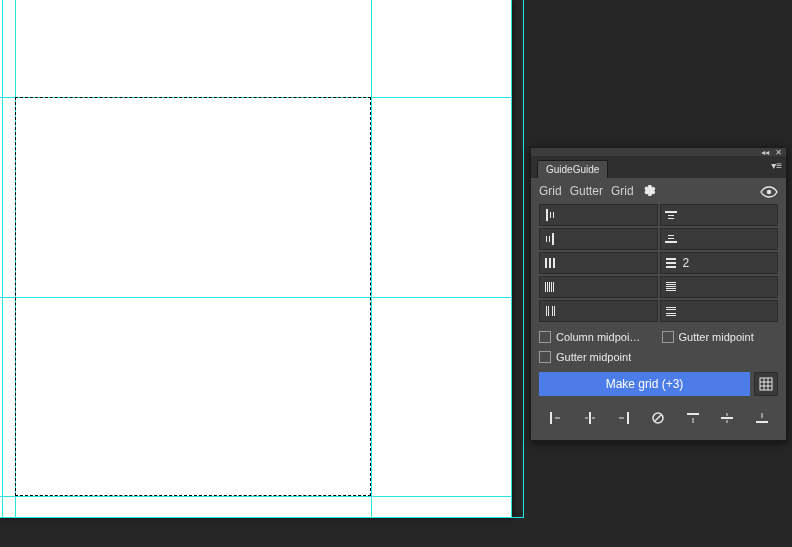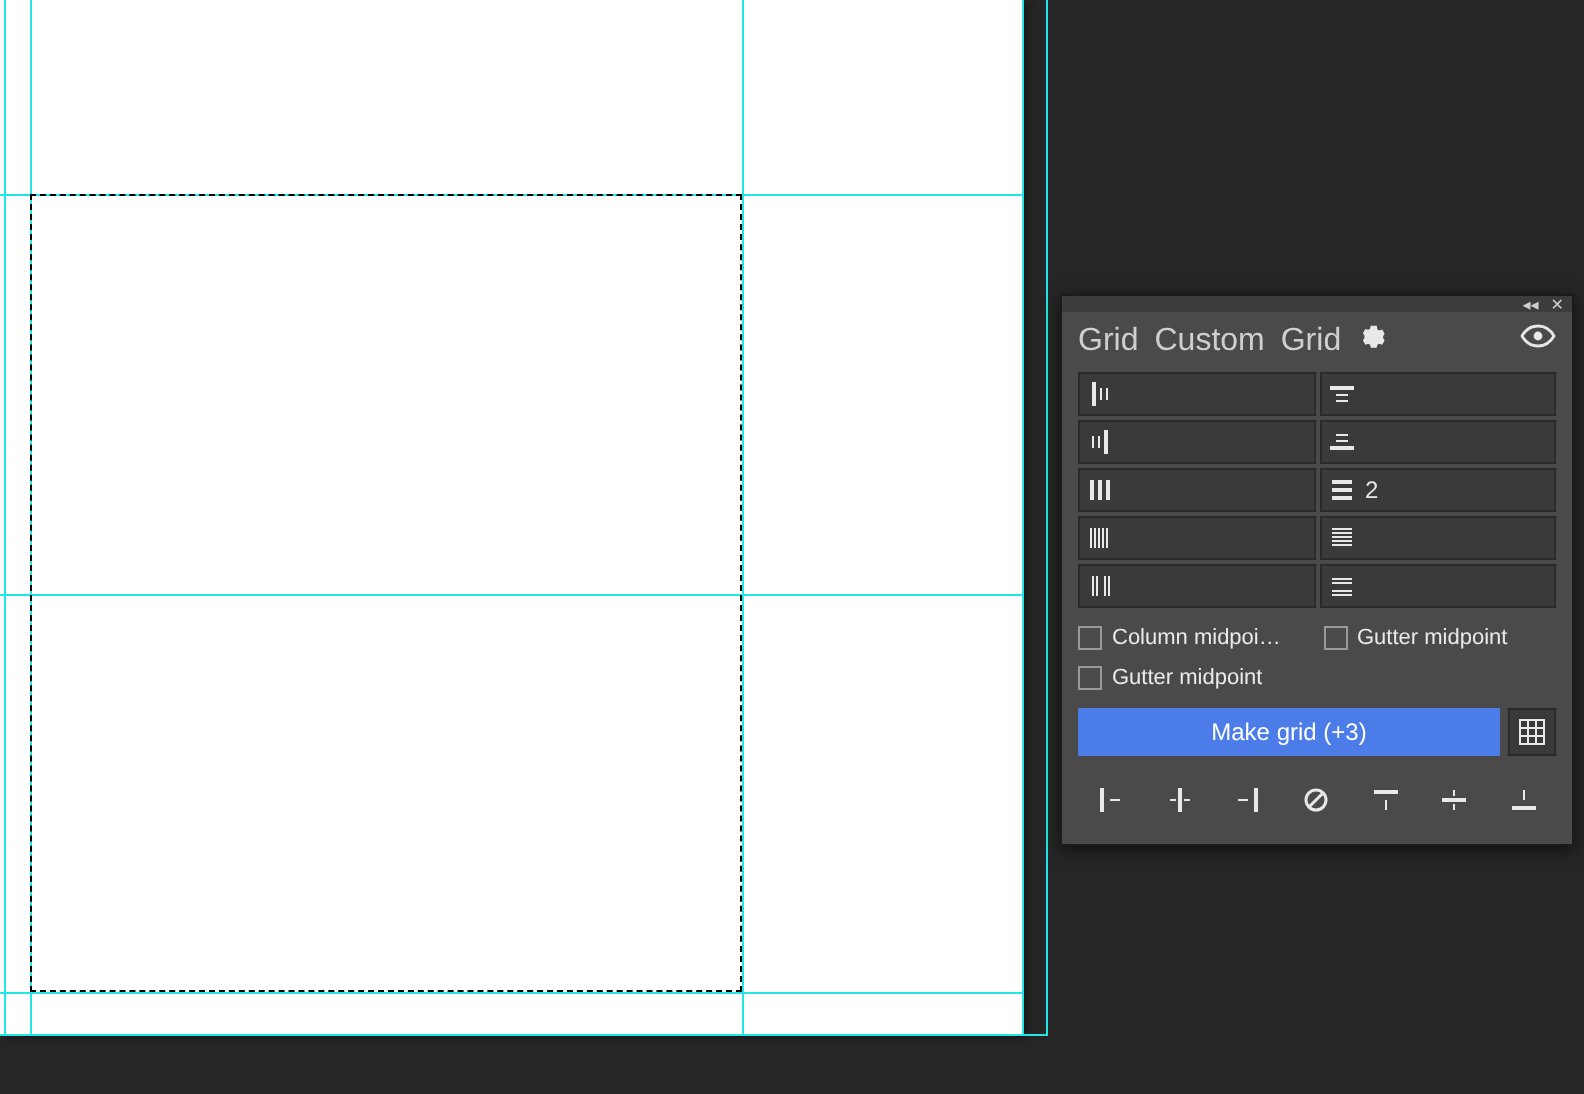--- a/index.html
+++ b/index.html
@@ -102,24 +102,24 @@
   .panel-body {
     padding: 6px 8px 10px 8px;
     background: #4a4a4a;
     display: flex;
     flex-direction: column;
     gap: 6px;
   }
   
   .mode-row {
     display: flex;
-    align-items: flex-start;
+    align-items: flex-end;
     gap: 4px;
     color: #cfcfcf;
-    font-size: 16px;
+    font-size: 12px;
   }
   .mode-row .modes { display: flex; gap: 8px; }
   .mode-row .spacer { flex: 1; }
   .mode-row svg { display: block; }
 
   
   .grid-inputs {
     display: grid;
     grid-template-columns: 1fr 1fr;
     grid-auto-rows: 22px;
@@ -234,27 +234,31 @@
 </div>
 
 <div class="right-strip"></div>
 
 <div class="panel">
   <div class="panel-collapse">
     <span>◂◂</span>
     <span>✕</span>
   </div>
 
+  <div class="panel-tabrow">
+    <div class="panel-tab">GuideGuide</div>
+    <div class="panel-menu-icon">▾≡</div>
+  </div>
 
   <div class="panel-body">
 
     <div class="mode-row">
       <div class="modes">
         <span>Grid</span>
-        <span>Custom</span>
+        <span>Gutter</span>
         <span>Grid</span>
       </div>
       <span style="margin-left:4px;">
         <svg width="14" height="14" viewBox="0 0 16 16">
             <path fill="#e8e8e8" d="M8 10a2 2 0 1 0 0-4 2 2 0 0 0 0 4zm6.3-2.9.9-1.5-1.4-2.4-1.7.5a5 5 0 0 0-1-.6L10.7 1H7.3l-.4 1.7a5 5 0 0 0-1 .6l-1.7-.5L2.8 5.2l.9 1.5a5 5 0 0 0 0 1.2l-.9 1.5 1.4 2.4 1.7-.5a5 5 0 0 0 1 .6l.4 1.7h3.4l.4-1.7a5 5 0 0 0 1-.6l1.7.5 1.4-2.4-.9-1.5a5 5 0 0 0 0-1.2z"></path>
           </svg>
       </span>
       <div class="spacer"></div>
       <span>
         <svg width="18" height="12" viewBox="0 0 18 12">

